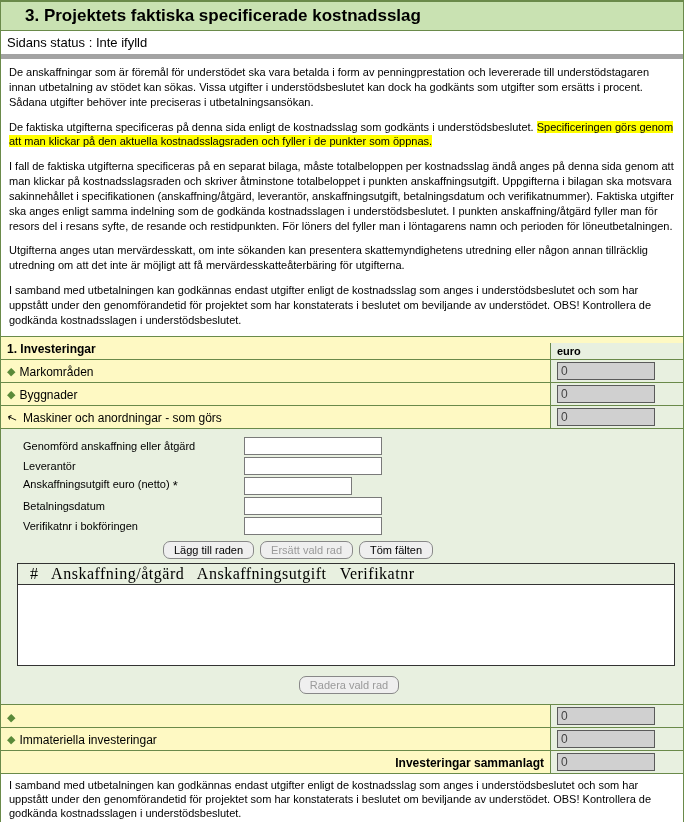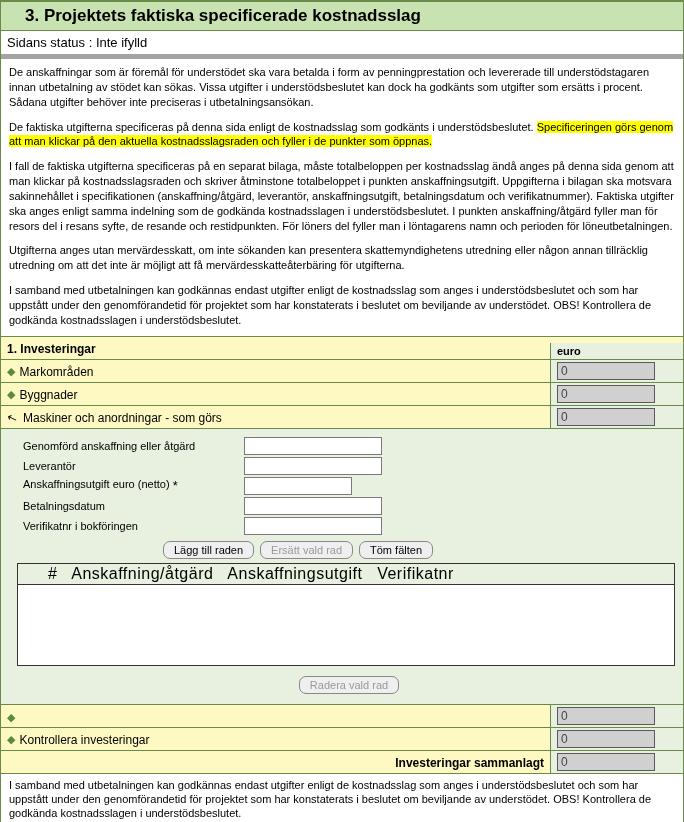--- a/index.html
+++ b/index.html
@@ -21,21 +21,21 @@
   
   .panel{background:#e8f0e0;border-top:1px solid #6a8a4a;padding:6px 8px 10px 22px}
   .frow{display:flex;align-items:center;gap:21px;margin:2px 0}
   .frow label{width:200px;font-size:11px}
   .frow input{height:16px;border:1px solid #7a7a7a;padding:0 3px;font-size:11px}
   .star{font-size:13px;vertical-align:top}
   .btnrow{margin:6px 0 4px 140px;display:flex;gap:6px}
   button{font-family:Arial;font-size:11px;padding:2px 10px;background:#efefef;border:1px solid #888;border-radius:7px;cursor:pointer}
   button:disabled{color:#9a9a9a;cursor:default}
   .listbox{margin:4px 0 0 -6px}
-  .listhdr{font-family:Liberation Sans, sans-serif;font-size:16px;letter-spacing:0.5px;white-space:pre;border:1px solid #333;border-bottom:none;padding:1px 20px;background:#e8f0e0}
+  .listhdr{font-family:Liberation Serif, serif;font-size:16px;letter-spacing:0.5px;white-space:pre;border:1px solid #333;border-bottom:none;padding:1px 3px;background:#e8f0e0}
   .listarea{border:1px solid #333;height:80px;background:#fff}
   .delrow{text-align:center;margin-top:10px}
   .note{padding:4px 8px;font-size:11px;border-top:1px solid #6a8a4a;background:#fff;line-height:1.3}
   .sumrow .left{justify-content:flex-end;font-weight:bold;font-size:12px}
 </style>
 </head>
 <body>
 
 <div class="page">
 
@@ -121,21 +121,21 @@
   <div class="row">
     <div class="left">
         <span class="bullet">◆</span>
       </div>
     <div class="right"><span class="out">0</span></div>
   </div>
 
   <div class="row">
     <div class="left">
         <span class="bullet">◆</span>
-        <span>Kontrollera investeringar</span>
+        <span>Immateriella investeringar</span>
       </div>
     <div class="right"><span class="out">0</span></div>
   </div>
 
   <div class="row sumrow">
     <div class="left">
         <span>Investeringar sammanlagt</span>
       </div>
     <div class="right"><span class="out">0</span></div>
   </div>

